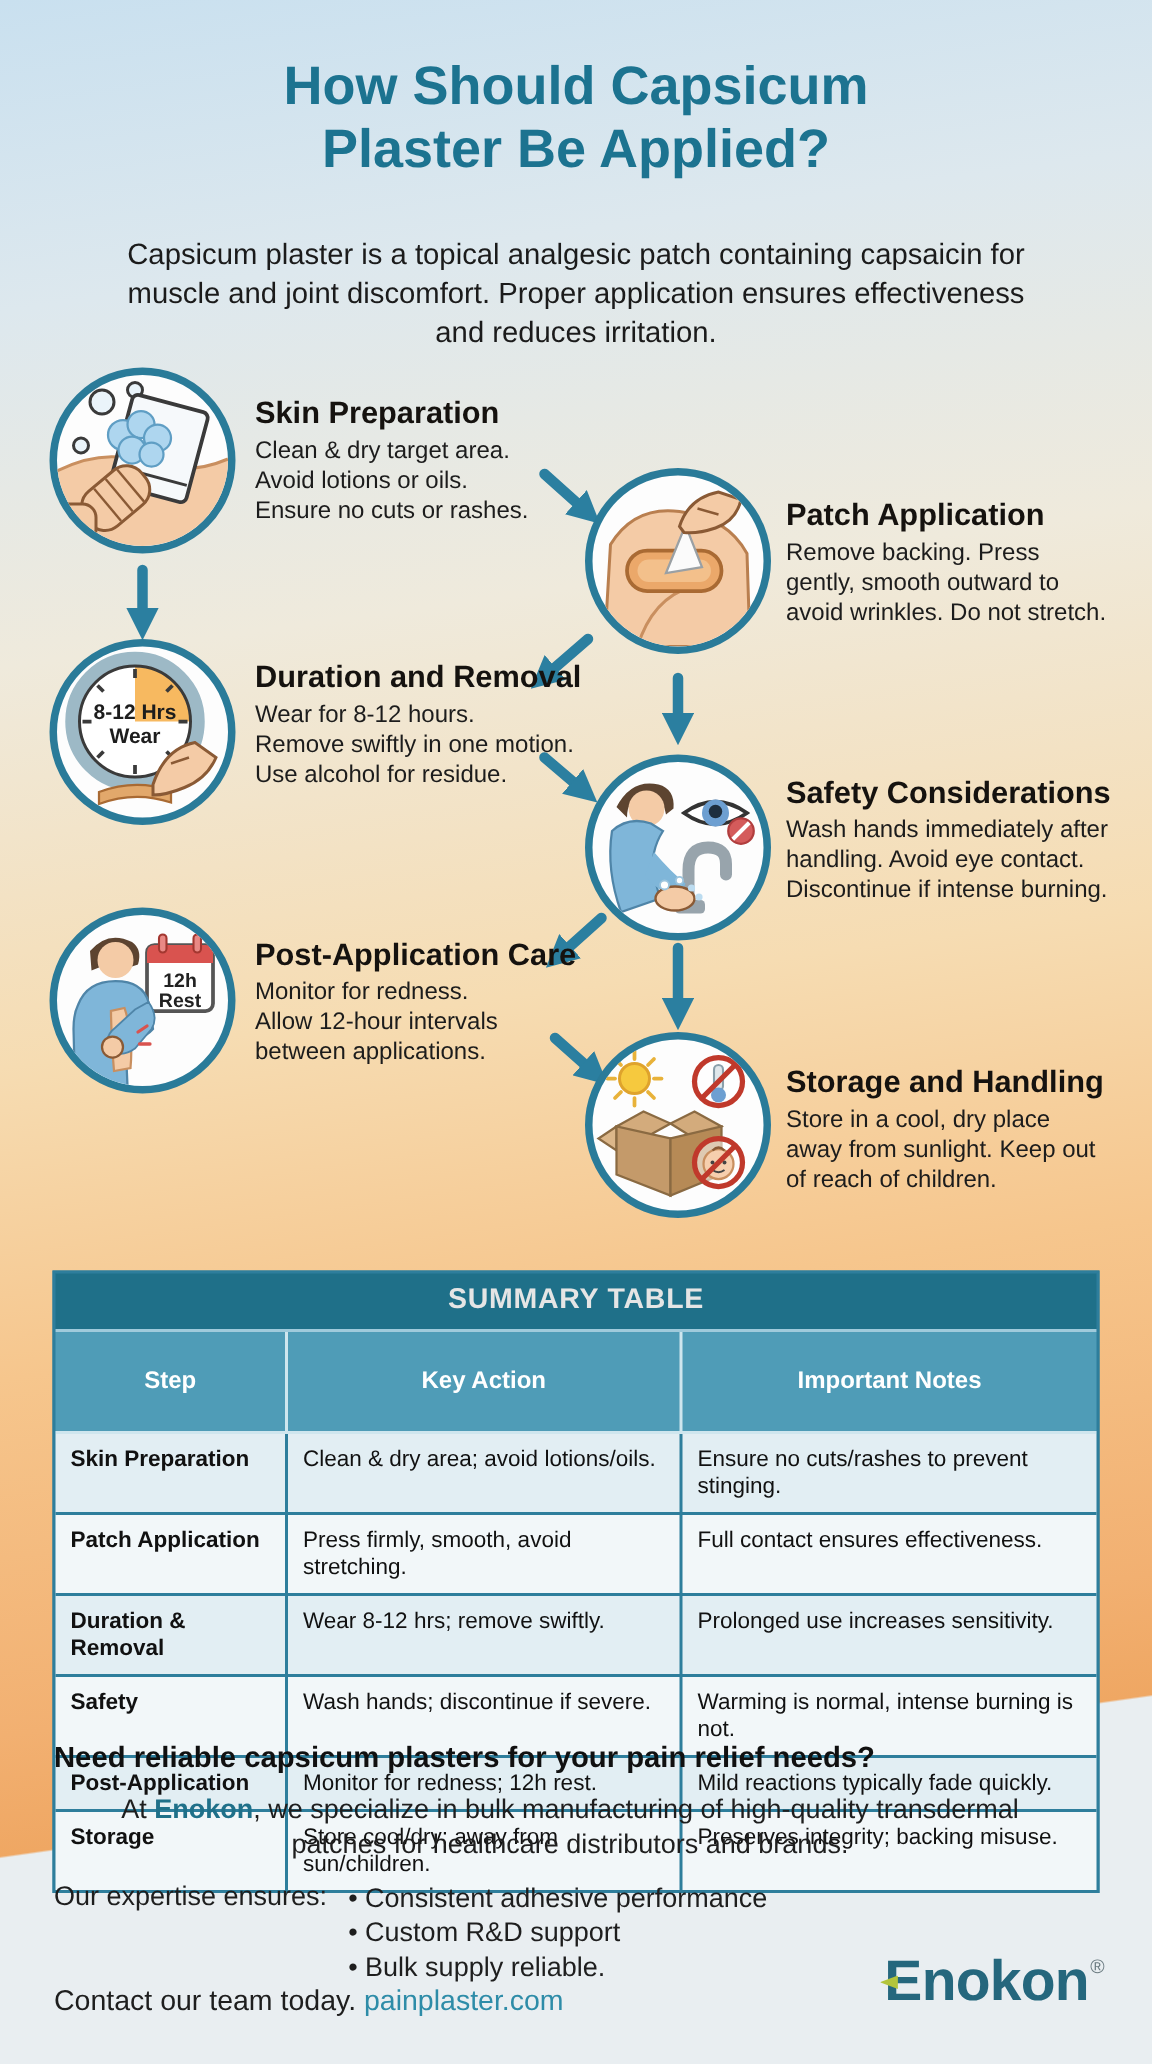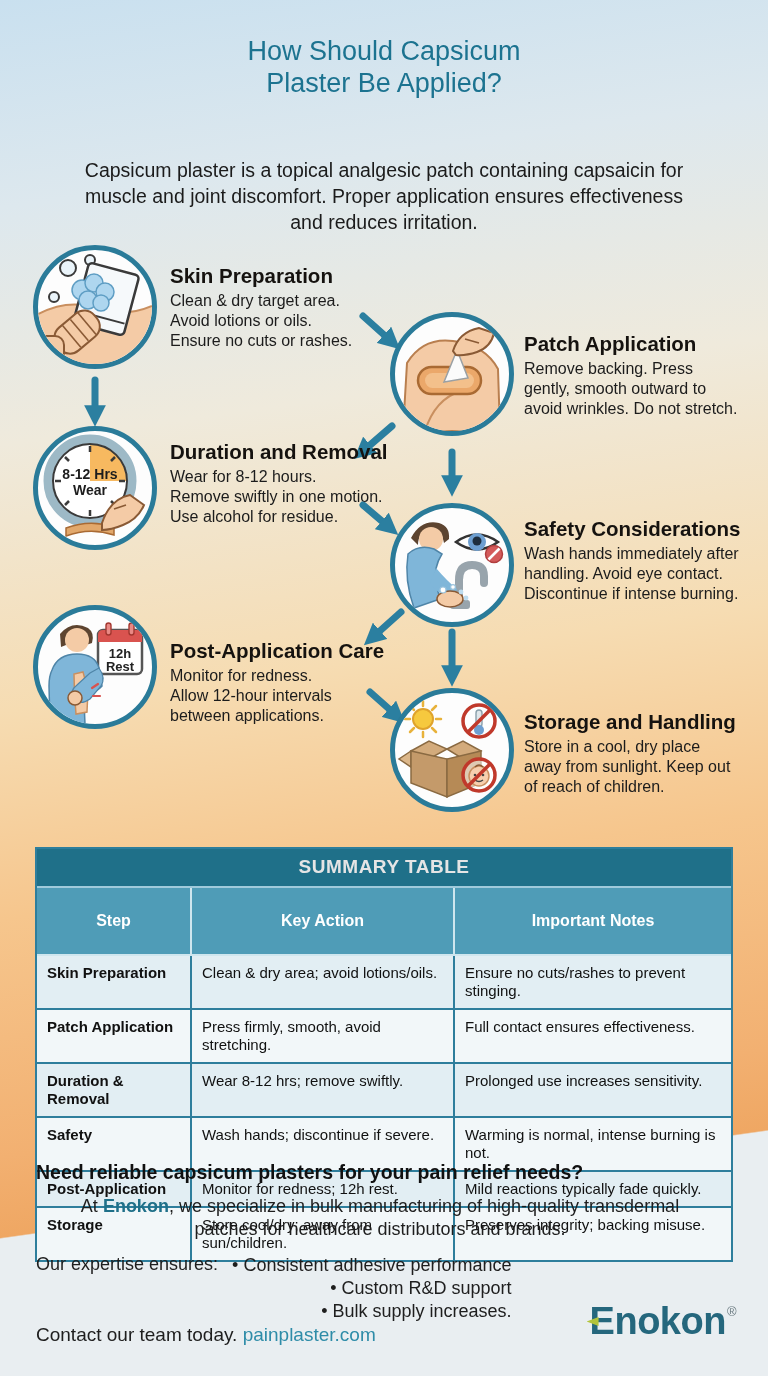--- a/index.html
+++ b/index.html
@@ -1,20 +1,20 @@
 <!DOCTYPE html>
 <html><head>
 <meta charset="utf-8">
 <style>
   html,body{margin:0;padding:0;}
   body{width:768px;height:1376px;font-family:"Liberation Sans",sans-serif;background:#fff;}
   .poster{position:relative;width:768px;height:1376px;overflow:hidden;
     background:linear-gradient(172deg,#c9e0ef 0%,#dde8ee 14%,#efeadc 30%,#f6dcb2 48%,#f6c68d 62%,#f2b071 78%,#efa763 83.4%,#e9eef1 83.5%,#e9eef1 100%);}
   .page-title{position:absolute;left:0;top:36px;width:768px;text-align:center;
-    color:#1c7390;font-size:27px;font-weight:normal;line-height:1.17;letter-spacing:0;}
+    color:#1c7390;font-size:36px;font-weight:bold;line-height:1.17;letter-spacing:0;}
   .intro{position:absolute;left:0;top:157px;width:768px;text-align:center;
     color:#1b1b1b;font-size:19.5px;line-height:1.34;}
   .circle{position:absolute;width:124px;height:124px;border-radius:50%;
     background:#fdfdfd;border:5px solid #2a7b99;box-sizing:border-box;overflow:hidden;}
   .step-text{position:absolute;}
   .step-title{font-size:20.5px;font-weight:bold;color:#15120f;margin-bottom:3px;}
   .step-line{font-size:16px;line-height:1.24;color:#1c1c1c;}
   .arrows{position:absolute;left:0;top:0;}
   
   .s-table{position:absolute;left:35px;top:847px;width:698px;border:2.5px solid #2e7e9c;box-sizing:border-box;background:#2e7e9c;}
@@ -28,21 +28,21 @@
   .tbl-row:last-child{border-bottom:none;}
   .tbl-row > div{font-size:15px;color:#111;padding:8px 6px 8px 10px;border-right:2px solid #2e7e9c;line-height:1.2;}
   .tbl-row > div:last-child{border-right:none;}
   .tbl-row > div:first-child{font-weight:bold;}
   
   .footer{position:absolute;left:0;top:1148px;width:768px;height:228px;}
   .f-head{position:absolute;left:36px;top:13px;font-size:19.5px;font-weight:bold;color:#101010;}
   .f-para{position:absolute;left:52px;top:47px;width:656px;font-size:18px;line-height:1.3;color:#1e1e1e;text-align:center;}
   .f-para b{color:#1f7089;}
   .f-exp{position:absolute;left:36px;top:106px;display:flex;gap:14px;font-size:18px;color:#1e1e1e;}
-  .f-exp .bullets div{line-height:1.28;text-align:right;}
+  .f-exp .bullets div{line-height:1.28;}
   .f-contact{position:absolute;left:36px;top:176px;font-size:19px;color:#1e1e1e;}
   .f-contact a{color:#2e8ca8;text-decoration:none;}
   .f-logo{position:absolute;right:32px;top:152px;font-size:38px;font-weight:bold;color:#25677d;letter-spacing:-0.5px;}
   .f-logo .accent{position:absolute;left:-3px;top:17px;width:12px;height:9px;background:#b3c43c;
     clip-path:polygon(0 50%,100% 0,100% 100%);}
   .f-logo .reg{font-size:13px;color:#6a7a80;vertical-align:18px;font-weight:normal;margin-left:1px;}
   svg text{font-family:"Liberation Sans",sans-serif;}
 </style>
 </head>
 <body>
@@ -202,21 +202,21 @@
       <path d="M45,62 Q51,80 49,102 L38,104 Q36,84 36,64 Z" fill="#f4cba6" stroke="#c98f5f" stroke-width="1.5"></path>
       <circle cx="43" cy="85" r="6.5" fill="#e06559" opacity="0.9"></circle>
       <path d="M61,58 Q68,68 63,76 L52,89 Q42,96 35,89 Q31,81 39,75 L52,63 Z" fill="#7fb6d9" stroke="#4f85a8" stroke-width="1.2"></path>
       <circle cx="37" cy="88" r="7" fill="#f4cba6" stroke="#8a5a35" stroke-width="1.5"></circle>
       <g stroke="#d9534f" stroke-width="2.2" stroke-linecap="round">
         <line x1="54" y1="78" x2="60" y2="74"></line>
           <line x1="55" y1="86" x2="62" y2="86"></line>
       </g>
     </svg>
   </div>
-  <div class="step-text" style="left:170px;top:625px;width:220px;margin-top:14px;">
+  <div class="step-text" style="left:170px;top:625px;width:220px;">
     <div class="step-title">Post-Application Care</div>
     <div class="step-line">Monitor for redness.</div>
     <div class="step-line">Allow 12-hour intervals</div>
     <div class="step-line">between applications.</div>
   </div>
 
   <div class="circle" style="left:390px;top:688px;">
     <svg viewBox="0 0 114 114" width="114" height="114">
       <circle cx="28" cy="26" r="10" fill="#f6c93e" stroke="#dfa32c" stroke-width="2"></circle>
       <g stroke="#e8b23a" stroke-width="2.5" stroke-linecap="round">
@@ -302,21 +302,21 @@
   <div class="footer">
     <div class="f-head">Need reliable capsicum plasters for your pain relief needs?</div>
     <div class="f-para">
       <span>At </span><b>Enokon</b><span>, we specialize in bulk manufacturing of high-quality transdermal patches for healthcare distributors and brands.</span>
     </div>
     <div class="f-exp">
       <div>Our expertise ensures:</div>
       <div class="bullets">
         <div>• Consistent adhesive performance</div>
         <div>• Custom R&amp;D support</div>
-        <div>• Bulk supply increases.</div>
+        <div>• Bulk supply reliable.</div>
       </div>
     </div>
     <div class="f-contact">
       <span>Contact our team today. </span><a href="#">painplaster.com</a>
     </div>
     <div class="f-logo">
       <span class="accent"></span><span>Enokon</span><span class="reg">®</span>
     </div>
   </div>
 

